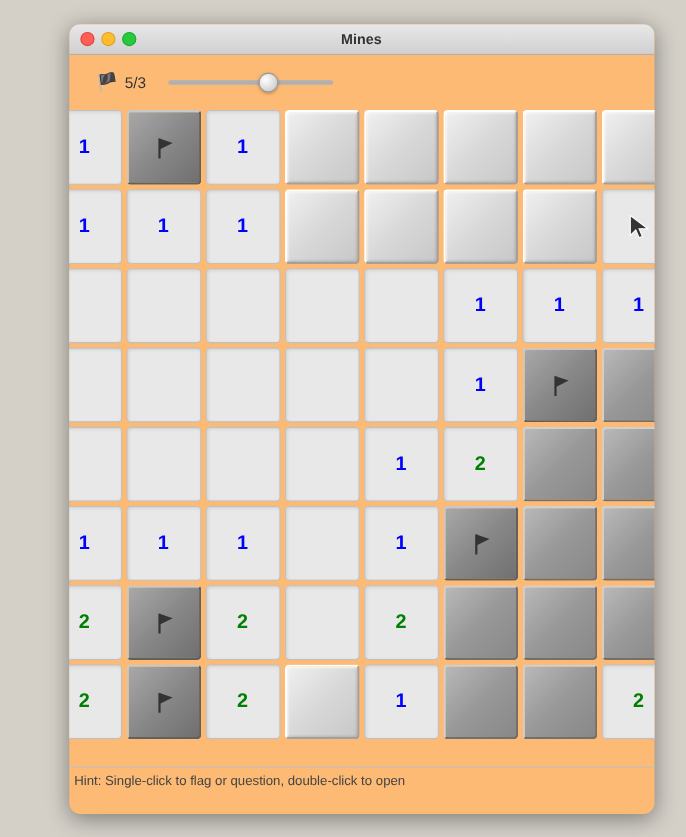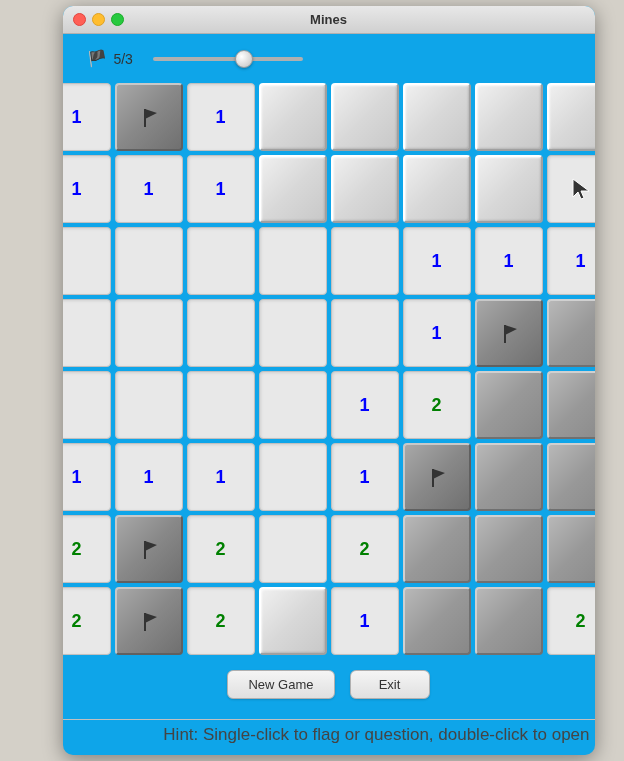--- a/index.html
+++ b/index.html
@@ -8,21 +8,21 @@
       background: #d4d0c8;
       font-family: -apple-system, BlinkMacSystemFont, 'Helvetica Neue', Arial, sans-serif;
       display: flex;
       justify-content: center;
       align-items: center;
       min-height: 100vh;
     }
 
     .window {
       width: 532px;
-      background: #0ea5e9;
+      background: #fdba74;
       border-radius: 10px;
       box-shadow: 0 4px 20px rgba(0,0,0,0.4);
       overflow: hidden;
       display: flex;
       flex-direction: column;
       margin-left: 33px;
     }
 
     .title-bar {
       background: linear-gradient(to bottom, #e8e8e8, #d0d0d0);
@@ -189,25 +189,25 @@
       border: 1px solid #b0b0b0;
       border-radius: 6px;
       font-size: 13px;
       color: #333;
       cursor: pointer;
       box-shadow: 0 1px 2px rgba(0,0,0,0.15);
       min-width: 80px;
     }
 
     .hint-text {
-      font-size: 17px;
+      font-size: 12px;
       color: #444;
-      text-align: right;
+      text-align: left;
       width: 100%;
-      padding: 5px 5px 10px 5px;
+      padding: 5px 5px 23px 5px;
       border-top: 1px solid #c0c0c0;
     }
   </style>
 </head>
 <body>
 
 <div class="window">
 
   <div class="title-bar">
     <div class="traffic-lights">
@@ -365,21 +365,17 @@
         <div class="cell cell-open">
           <span class="num-1">1</span>
         </div>
         <div class="cell cell-gray"></div>
         <div class="cell cell-gray"></div>
         <div class="cell cell-open">
           <span class="num-2">2</span>
         </div>
       </div>
 
-    <div class="buttons-row">
-      <button class="btn">New Game</button>
-      <button class="btn">Exit</button>
-    </div>
 
   </div>
 
   <div class="hint-text">Hint: Single-click to flag or question, double-click to open</div>
 </div>
 
 </body></html>

